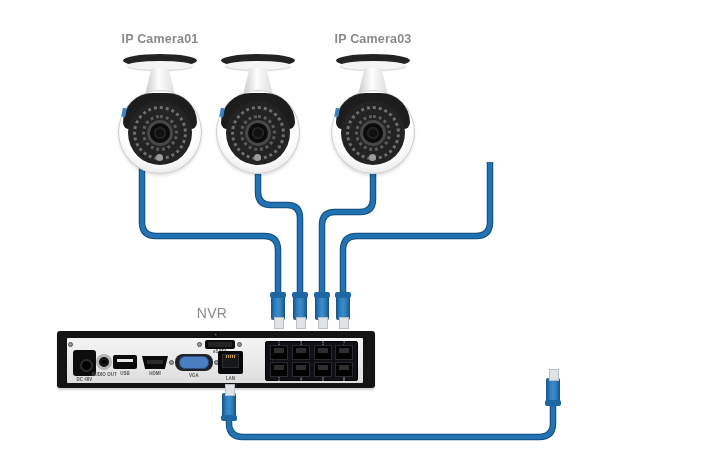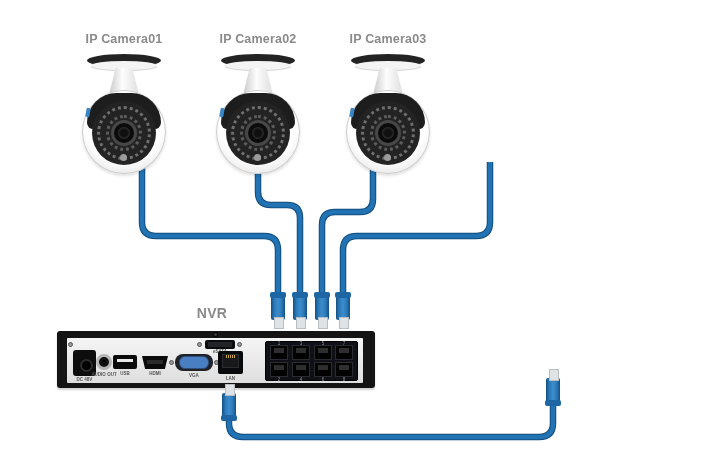--- a/index.html
+++ b/index.html
@@ -1,21 +1,21 @@
 <!DOCTYPE html>
 <html><head>
 <meta charset="utf-8">
 <style>
   * { box-sizing: border-box; margin: 0; padding: 0; }
   html,body { background:#ffffff; }
   body { font-family: "Liberation Sans", sans-serif; }
   .stage { position:relative; width:721px; height:454px; background:#ffffff; overflow:hidden; }
 
   
-  .dev-label { position:absolute; color:#8a8a8a; font-weight:bold; letter-spacing:.3px; text-align:center; }
+  .dev-label { position:absolute; color:#8a8a8a; font-weight:normal; letter-spacing:.3px; text-align:center; }
 
   
   svg.cables { position:absolute; left:0; top:0; z-index:1; }
   .cable-under { fill:none; stroke:#114c7c; stroke-width:6.5; }
   .cable-main  { fill:none; stroke:#2173b4; stroke-width:4.5; }
 
   
   .camera { position:absolute; top:30px; width:104px; height:150px; z-index:2; }
   .cam-label { position:absolute; top:2px; left:0; width:100%; text-align:center;
                font-size:12.5px; font-weight:bold; color:#8a8a8a; letter-spacing:.2px; }
@@ -139,53 +139,52 @@
     <g>
       <path class="cable-under" d="M490 162 V222 Q490 236 476 236 H357 Q343 236 343 250 V298"></path>
       <path class="cable-main" d="M490 162 V222 Q490 236 476 236 H357 Q343 236 343 250 V298"></path>
     </g>
     <g>
       <path class="cable-under" d="M229 414 V423 Q229 437 243 437 H539 Q553 437 553 423 V402"></path>
       <path class="cable-main" d="M229 414 V423 Q229 437 243 437 H539 Q553 437 553 423 V402"></path>
     </g>
   </svg>
 
-  <div class="camera" style="left:72px">
+  <div class="camera" style="left:108px">
     <div class="cam-label">IP Camera01</div>
     <div class="cam-mount-dark"></div>
     <div class="cam-mount-white"></div>
     <div class="cam-stem"></div>
     <div class="cam-body"></div>
     <div class="cam-visor"></div>
     <div class="cam-face">
       <div class="cam-led1"></div>
       <div class="cam-led2"></div>
       <div class="cam-lens"></div>
       <div class="cam-dot"></div>
     </div>
     <div class="cam-logo"></div>
   </div>
 
   <div class="camera" style="left:206px">
-    <div class="cam-label">IP Camera02</div>
     <div class="cam-mount-dark"></div>
     <div class="cam-mount-white"></div>
     <div class="cam-stem"></div>
     <div class="cam-body"></div>
     <div class="cam-visor"></div>
     <div class="cam-face">
       <div class="cam-led1"></div>
       <div class="cam-led2"></div>
       <div class="cam-lens"></div>
       <div class="cam-dot"></div>
     </div>
     <div class="cam-logo"></div>
   </div>
 
-  <div class="camera" style="left:336px">
+  <div class="camera" style="left:321px">
     <div class="cam-label">IP Camera03</div>
     <div class="cam-mount-dark"></div>
     <div class="cam-mount-white"></div>
     <div class="cam-stem"></div>
     <div class="cam-body"></div>
     <div class="cam-visor"></div>
     <div class="cam-face">
       <div class="cam-led1"></div>
       <div class="cam-led2"></div>
       <div class="cam-lens"></div>

